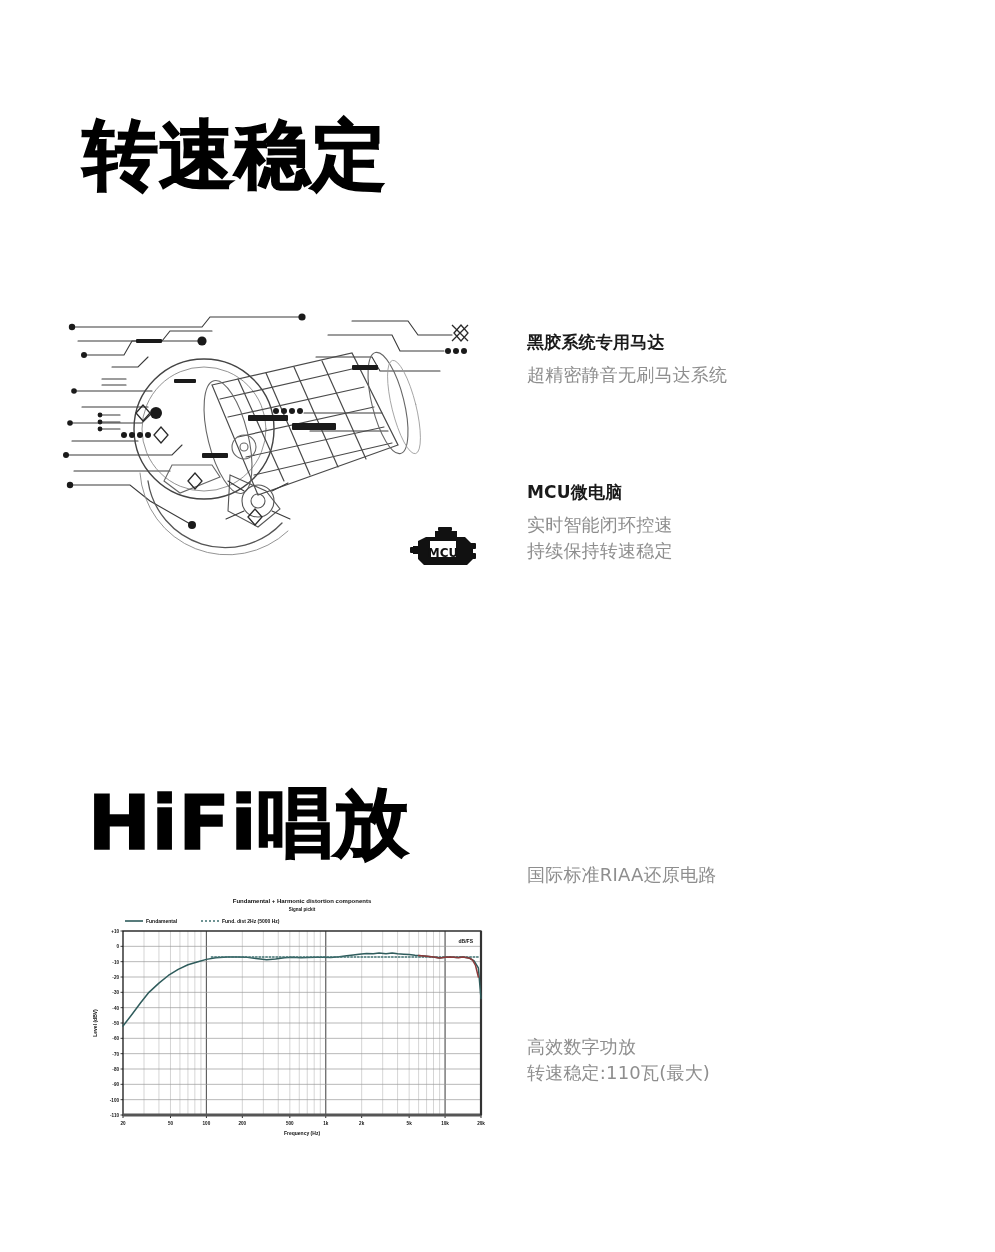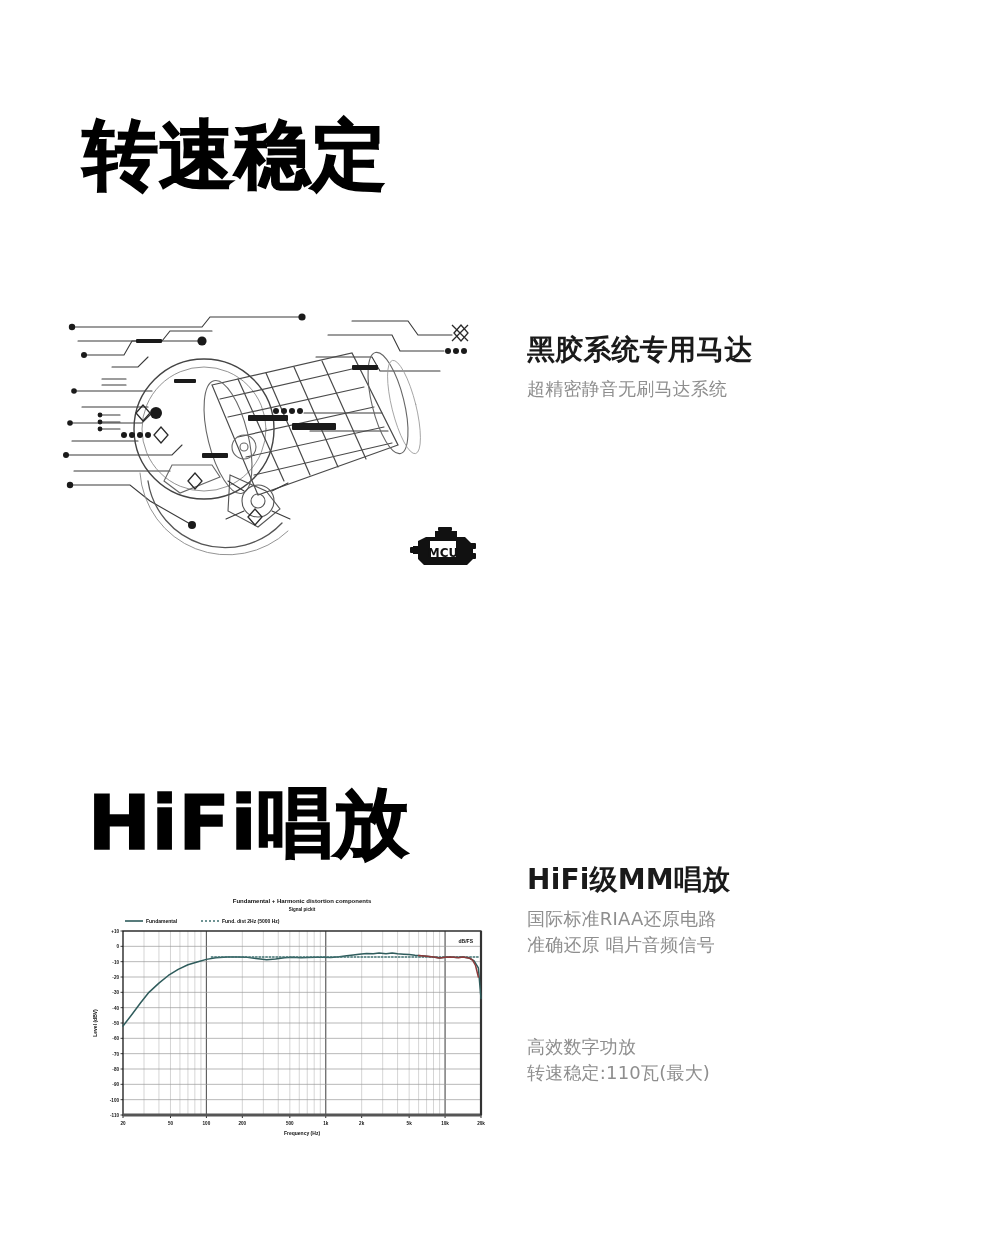--- a/index.html
+++ b/index.html
@@ -26,21 +26,21 @@
   }
   #title-1 { left:83px; top:118px; }
   #title-2 { left:88px; top:758px;margin-top:28px; }
 
   
   .feature {
     position:absolute;
     width:330px;
   }
   .feature-title {
-    font-size:28px;
+    font-size:17px;
     font-weight:700;
     color:#1a1a1a;
     line-height:1.25;
     letter-spacing:0.2px;
     white-space:nowrap;
     margin-bottom:9px;
     font-family:"DejaVu Sans","Liberation Sans",sans-serif;
   }
   .feature-line {
     font-size:18px;
@@ -197,20 +197,25 @@
       </g>
       <text x="35" y="28" font-family="DejaVu Sans, Liberation Sans, sans-serif" font-size="12" font-weight="700" fill="#111" text-anchor="middle" dominant-baseline="middle">MCU</text>
     </svg>
   </div>
 
   <div class="feature" id="feat-motor">
     <div class="feature-title">黑胶系统专用马达</div>
     <div class="feature-line">超精密静音无刷马达系统</div>
   </div>
 
+  <div class="feature" id="feat-mcu">
+    <div class="feature-title">MCU微电脑</div>
+    <div class="feature-line">实时智能闭环控速</div>
+    <div class="feature-line">持续保持转速稳定</div>
+  </div>
 
   <div class="section-title" id="title-2">HiFi唱放</div>
 
   <div id="chart-figure">
     <svg id="chart-svg" viewBox="0 0 410 262" xmlns="http://www.w3.org/2000/svg">
         <text x="217" y="10" font-size="6" font-weight="700" text-anchor="middle" fill="#111" font-family="Liberation Sans, sans-serif">Fundamental + Harmonic distortion components</text>
         <text x="217" y="18" font-size="4.5" font-weight="700" text-anchor="middle" fill="#111" font-family="Liberation Sans, sans-serif">Signal pickit</text>
         <line x1="40" y1="28" x2="58" y2="28" stroke="#2f5c5c" stroke-width="1.6"></line>
         <text x="61" y="30" font-size="5" font-weight="700" fill="#111" font-family="Liberation Sans, sans-serif">Fundamental</text>
         <line x1="116" y1="28" x2="134" y2="28" stroke="#3f7070" stroke-width="1.6" stroke-dasharray="2 2"></line>
@@ -320,23 +325,21 @@
         <path d="M38.00 133.07 L47.45 120.80 L55.44 110.07 L63.95 99.33 L73.92 90.13 L83.37 82.47 L93.18 76.33 L102.93 71.73 L112.99 68.67 L121.41 66.37 L130.86 64.83 L142.42 64.07 L151.87 64.07 L162.27 64.37 L170.93 65.60 L181.69 66.83 L190.60 65.91 L199.36 64.68 L206.85 64.37 L215.97 64.68 L222.26 64.53 L230.46 64.22 L238.09 64.37 L245.68 64.53 L254.34 63.76 L261.76 62.84 L268.24 61.92 L274.01 61.15 L281.61 60.39 L288.23 60.85 L294.10 60.08 L301.02 60.69 L307.13 60.08 L312.59 60.85 L318.69 61.31 L324.15 61.61 L330.03 62.23 L336.13 62.69 L341.59 63.15 L348.51 63.91 L354.62 64.99 L360.08 64.37 L365.02 64.07 L371.64 64.53 L377.52 63.91 L384.44 64.99 L389.08 67.90 L393.34 74.80 L396.00 105.47" fill="none" stroke="#2f5c5c" stroke-width="1.5" stroke-linejoin="round" stroke-linecap="round"></path>
         <path d="M126.35 64.07 L157.33 64.07 L193.26 64.07 L229.18 64.07 L265.10 64.07 L301.02 64.07 L336.95 64.07 L372.87 64.07 L393.34 64.07" fill="none" stroke="#3f7070" stroke-width="1.4" stroke-linejoin="round" stroke-linecap="round" stroke-dasharray="1.6 1.8"></path>
         <path d="M333.60 62.53 L341.59 63.15 L348.51 63.91 L354.62 64.99 L360.08 64.37 L365.02 64.07 L369.53 64.37 L373.67 64.68 L377.52 63.91 L381.09 64.53 L384.44 65.14 L387.58 67.13 L390.54 72.50 L393.34 84.00" fill="none" stroke="#8c3a3a" stroke-width="1.5" stroke-linejoin="round" stroke-linecap="round"></path>
         <text x="217" y="242" font-size="5" text-anchor="middle" font-weight="700" fill="#111" font-family="Liberation Sans, sans-serif">Frequency (Hz)</text>
         <text x="12" y="130" font-size="5" text-anchor="middle" font-weight="700" fill="#111" font-family="Liberation Sans, sans-serif" transform="rotate(-90 12 130)">Level (dBV)</text>
         <text x="388" y="50" font-size="5" text-anchor="end" font-weight="700" fill="#111" font-family="Liberation Sans, sans-serif">dB/FS</text>
       </svg>
   </div>
 
   <div class="feature" id="feat-mm">
-    <div class="feature-title">HiFi级MM唱放</div>
     <div class="feature-line">国际标准RIAA还原电路</div>
-    <div class="feature-line">准确还原 唱片音频信号</div>
   </div>
 
   <div class="feature" id="feat-classd">
     <div class="feature-line">高效数字功放</div>
     <div class="feature-line">转速稳定:110瓦(最大)</div>
   </div>
 
 </div>
 
 </body></html>

